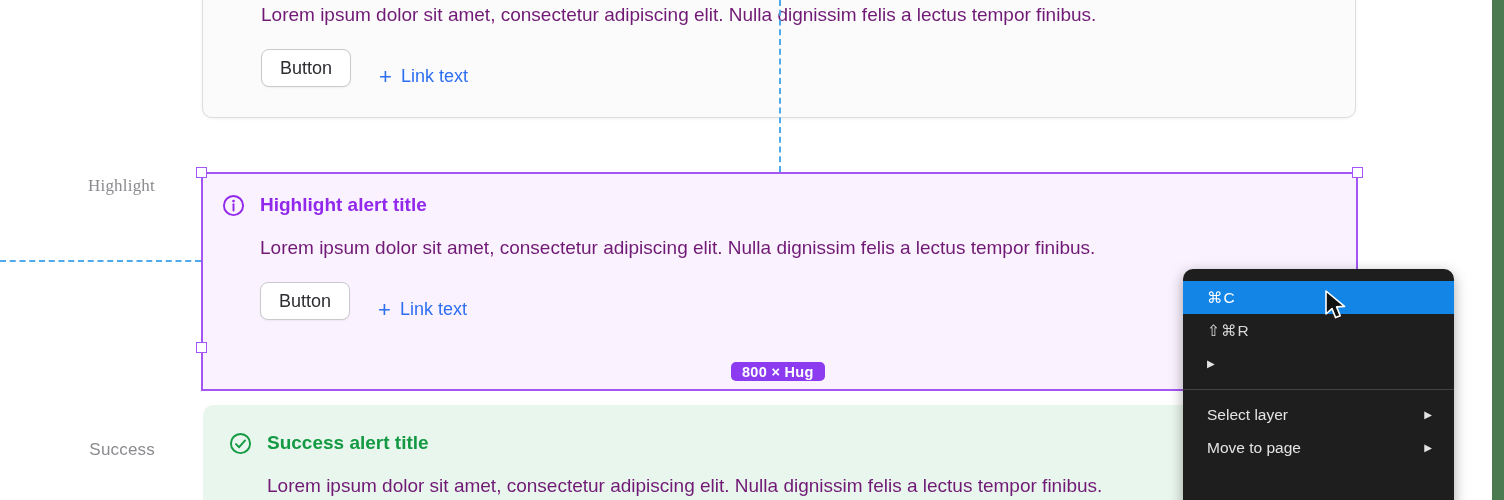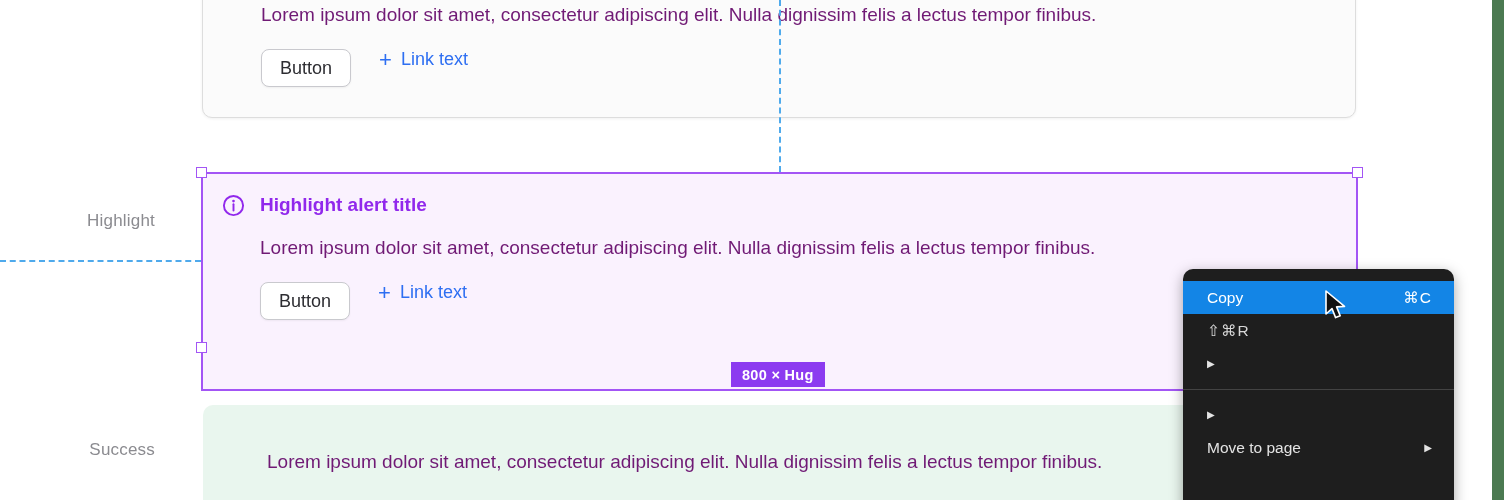--- a/index.html
+++ b/index.html
@@ -9,21 +9,21 @@
   #stage {
     position:relative; width:1504px; height:500px;
     background:#ffffff; overflow:hidden;
   }
 
   
   .row-label {
     position:absolute; left:0; width:155px; text-align:right;
     font-size:17px; color:#8b8b90; letter-spacing:.2px;
   }
-  #label-highlight { top:211px; }
+  #label-highlight { top:176px;font-family:Liberation Serif, serif; }
   #label-success  { top:440px; }
 
   
   .alert-card { position:absolute; }
 
   #card-default {
     top:-62px; left:202px; width:1154px; height:180px;
     background:#fbfbfb; border:1px solid #dddddd; border-radius:10px;
     box-shadow:0 1px 3px rgba(0,0,0,.06);
     padding:64px 24px 22px 58px;
@@ -45,21 +45,21 @@
   #card-highlight .alert-title { color:#9128ec; }
   #card-success  .alert-title { color:#149a43; }
 
   .alert-body {
     font-size:19px; line-height:24px; color:#701a75;
     margin:19px 0 0 38px; white-space:nowrap;
   }
   #card-default .alert-body { margin:0; }
   #card-success .alert-body { margin-left:38px; }
 
-  .alert-actions { display:flex; align-items:flex-start; margin:22px 0 0 38px; }
+  .alert-actions { display:flex; align-items:flex-end; margin:22px 0 0 38px; }
   #card-default .alert-actions { margin-left:0; }
 
   .alert-button {
     height:38px; padding:0 18px; background:#ffffff;
     border:1px solid #c9c9ce; border-radius:8px;
     font-family:"Liberation Sans", sans-serif;
     font-size:18px; color:#2d2d32; font-weight:400;
     box-shadow:0 1px 2px rgba(0,0,0,.05); cursor:pointer;
   }
   .alert-link {
@@ -78,22 +78,22 @@
   #handle-bl { left:196px; top:342px; }
   #handle-br { left:1352px; top:342px; }
 
   
   .guide { position:absolute; z-index:4; }
   #guide-vertical   { left:779px; top:0; height:172px; border-left:2px dashed #4faaec; }
   #guide-horizontal { left:0; top:260px; width:201px; border-top:2px dashed #4faaec; }
 
   
   #size-badge {
-    position:absolute; left:731px; top:362px; height:25px; z-index:6;
-    background:#8c3bf0; border-radius:0; color:#ffffff;
+    position:absolute; left:731px; top:362px; height:19px; z-index:6;
+    background:#8c3bf0; border-radius:5px; color:#ffffff;
     font-size:14.5px; font-weight:700; letter-spacing:.3px;
     display:flex; align-items:center; padding:0 11px;
   }
 
   
   #context-menu {
     position:absolute; left:1183px; top:269px; width:271px; height:240px;
     background:#1e1e1e; border-radius:10px 10px 0 0; z-index:20;
     padding-top:12px; box-shadow:0 4px 14px rgba(0,0,0,.35);
   }
@@ -159,36 +159,43 @@
   <div id="handle-tr" class="sel-handle"></div>
   <div id="handle-bl" class="sel-handle"></div>
   <div id="handle-br" class="sel-handle"></div>
 
   <div id="guide-vertical" class="guide"></div>
   <div id="guide-horizontal" class="guide"></div>
 
   <div id="size-badge">800 × Hug</div>
 
   <div id="card-success" class="alert-card">
+    <div class="alert-title-row">
+      <svg class="alert-icon" viewBox="0 0 24 24" width="23" height="23">
+        <circle cx="12" cy="12" r="10" fill="none" stroke="#149a43" stroke-width="2"></circle>
+        <path d="M7.3 12.6 L10.6 15.9 L16.8 8.8" fill="none" stroke="#149a43" stroke-width="2" stroke-linecap="round" stroke-linejoin="round"></path>
+      </svg>
+      <span class="alert-title">Success alert title</span>
+    </div>
     <div class="alert-body">Lorem ipsum dolor sit amet, consectetur adipiscing elit. Nulla dignissim felis a lectus tempor finibus.</div>
   </div>
 
   <div id="context-menu">
     <div class="menu-item highlighted">
-      <span class="menu-label">Copy</span>
       <span class="menu-shortcut">⌘C</span>
     </div>
     <div class="menu-item">
       <span class="menu-shortcut">⇧⌘R</span>
     </div>
     <div class="menu-item">
       <span class="menu-arrow">▶</span>
     </div>
     <div class="menu-separator"></div>
     <div class="menu-item">
+      <span class="menu-label">Select layer</span>
       <span class="menu-arrow">▶</span>
     </div>
     <div class="menu-item">
       <span class="menu-label">Move to page</span>
       <span class="menu-arrow">▶</span>
     </div>
   </div>
 
   <svg id="cursor" width="26" height="32" viewBox="0 0 26 32">
     <path d="M2 1 L2 24 L8 18.6 L11.6 27.6 L16.2 25.7 L12.6 16.9 L20.5 16.4 Z" fill="#111111" stroke="#ffffff" stroke-width="1.6" stroke-linejoin="round"></path>

